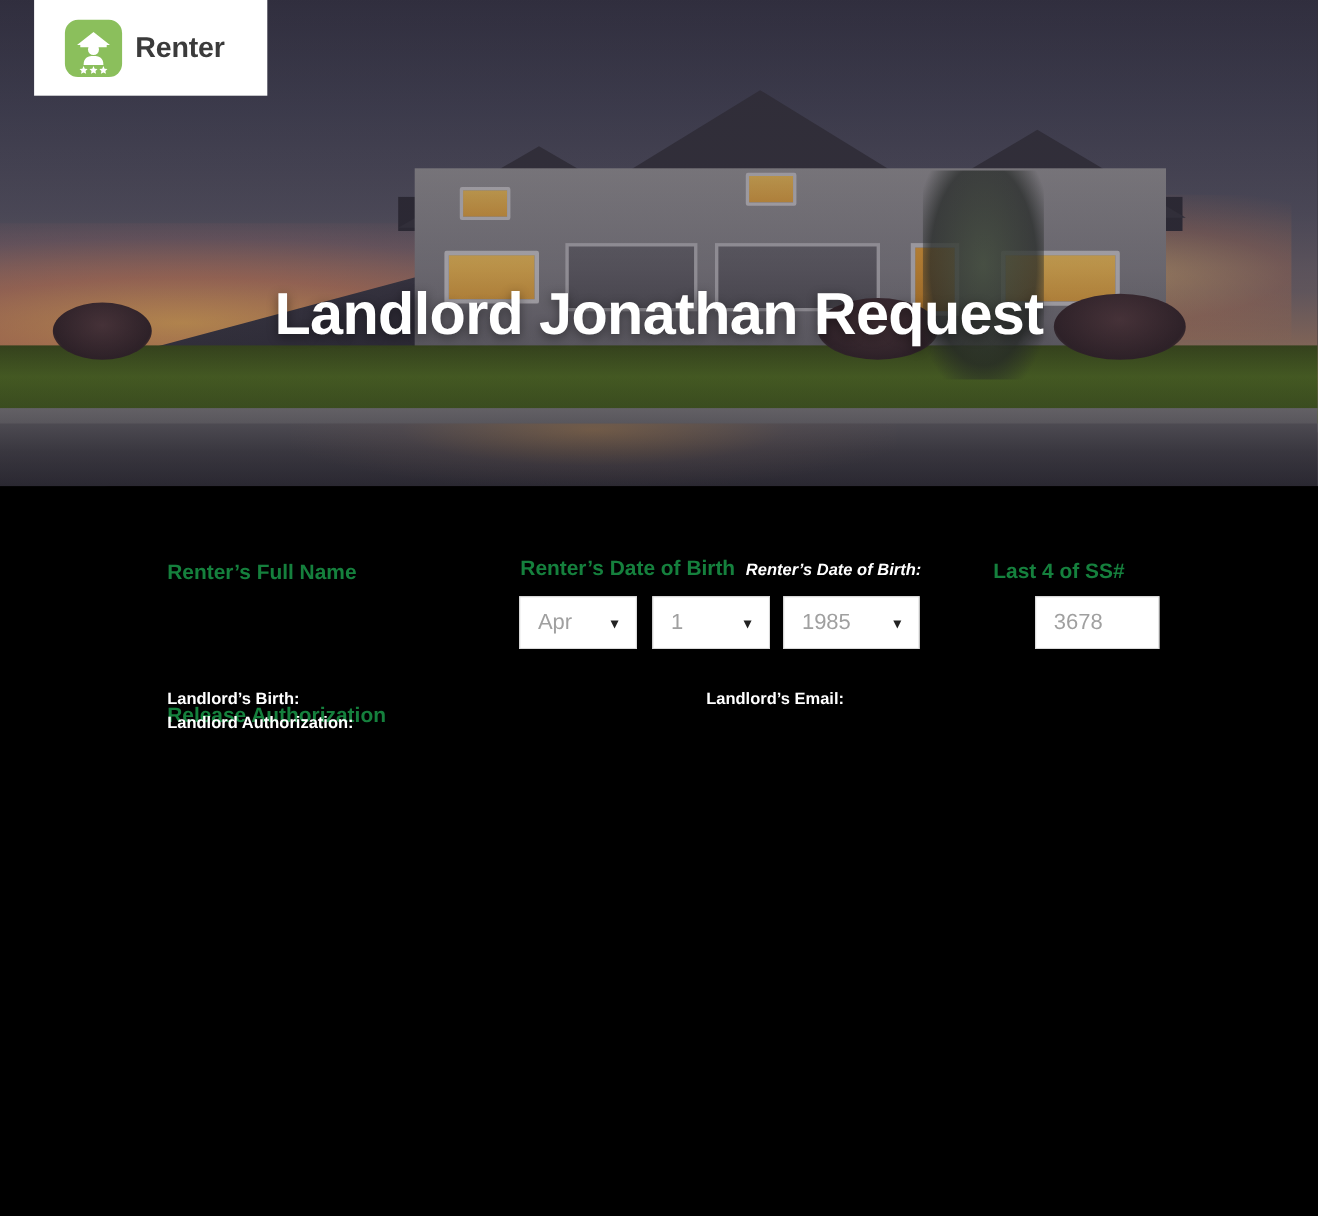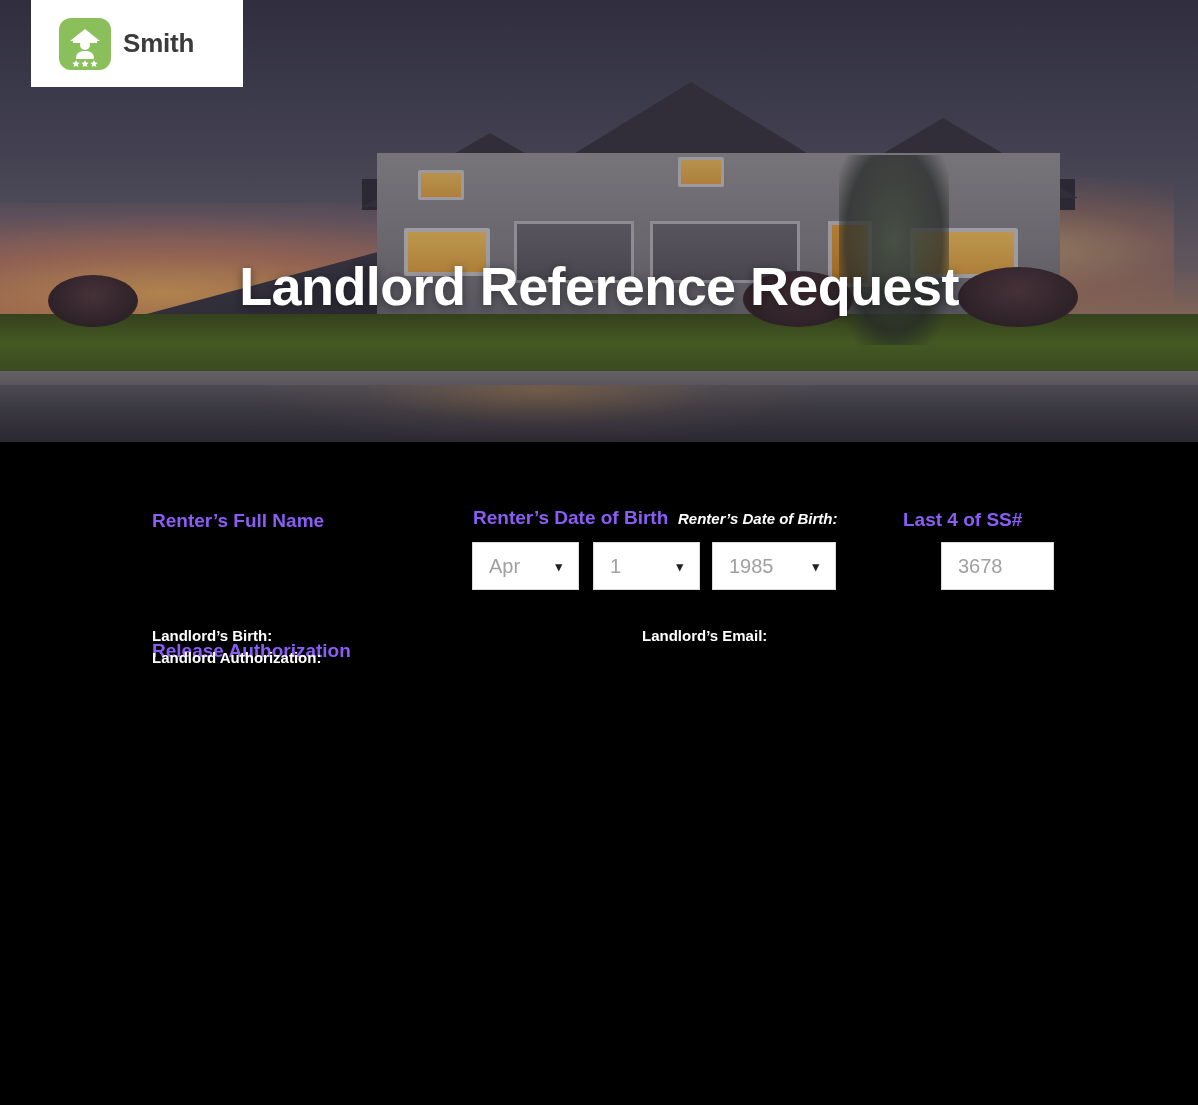--- a/index.html
+++ b/index.html
@@ -137,21 +137,21 @@
     letter-spacing: -.6px;
     text-shadow: 0 2px 10px rgba(0,0,0,.45);
     z-index: 5;
   }
 
   
   .form { position: absolute; left: 0; top: 442px; width: 1198px; height: 663px; background: #000; }
 
   .lbl {
     position: absolute;
-    font-size: 19px; font-weight: bold; color: #8b5cf6; white-space: nowrap;
+    font-size: 19px; font-weight: bold; color: #15803d; white-space: nowrap;
   }
   .lbl-w {
     position: absolute;
     font-size: 15px; font-weight: bold; color: #ffffff; white-space: nowrap;
   }
   .field {
     position: absolute;
     background: #fff; border: 1px solid #d9d9d9;
     display: flex; align-items: center;
     font-size: 20px; color: #a0a0a0;
@@ -206,24 +206,24 @@
         <path d="M26 11 L41 23 L38 23 L38 25 L14 25 L14 23 L11 23 Z" fill="#ffffff"></path>
         <circle cx="26" cy="27" r="5" fill="#ffffff"></circle>
         <path d="M17 41 C17 34 21.5 33 26 33 C30.5 33 35 34 35 41 Z" fill="#ffffff"></path>
         <g fill="#ffffff">
           <polygon points="17,42 18.1,44.4 20.7,44.7 18.8,46.5 19.3,49 17,47.8 14.7,49 15.2,46.5 13.3,44.7 15.9,44.4"></polygon>
           <polygon points="26,42 27.1,44.4 29.7,44.7 27.8,46.5 28.3,49 26,47.8 23.7,49 24.2,46.5 22.3,44.7 24.9,44.4"></polygon>
           <polygon points="35,42 36.1,44.4 38.7,44.7 36.8,46.5 37.3,49 35,47.8 32.7,49 33.2,46.5 31.3,44.7 33.9,44.4"></polygon>
         </g>
       </svg>
     </div>
-    <div class="logo-word">Smith</div>
+    <div class="logo-word">Renter</div>
   </div>
 
-  <div class="hero-title">Landlord Reference Request</div>
+  <div class="hero-title">Landlord Jonathan Request</div>
 
   <div class="form">
 
     <div class="lbl" style="left:152px; top:68px;">Renter’s Full Name</div>
 
     <div class="lbl" style="left:473px; top:65px;">Renter’s Date of Birth</div>
     <div class="lbl-w" style="left:678px; top:68px;font-style:italic;">Renter’s Date of Birth:</div>
 
     <div class="field sel" style="left:472px; top:100px; width:107px; height:48px;">
       <span>Apr</span>

